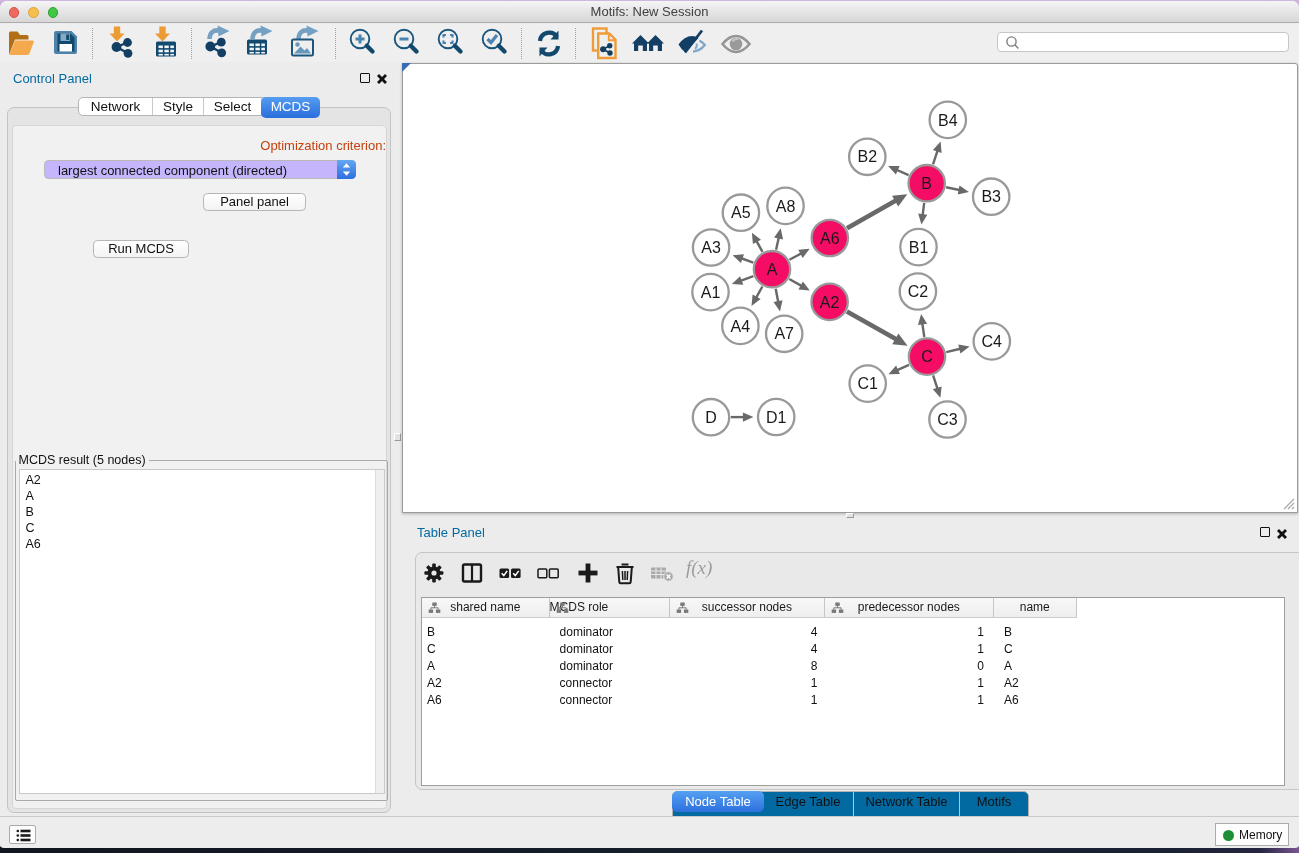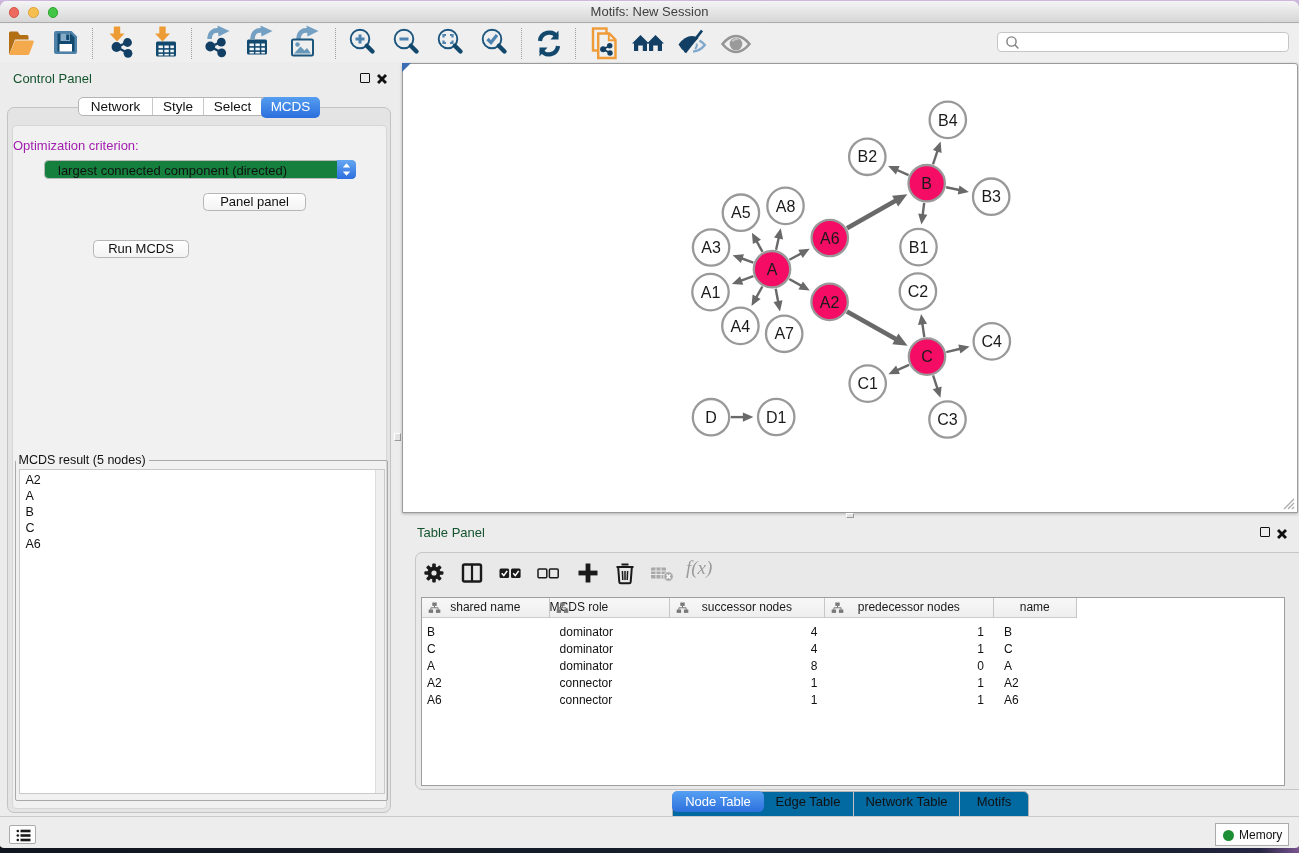--- a/index.html
+++ b/index.html
@@ -18,36 +18,36 @@
 .tl { position:absolute; top:6px; width:10.5px; height:10.5px; border-radius:50%; }
 .tl.r { left:8.5px;  background:#ed6a5f; border:1px solid #d35548; }
 .tl.y { left:28px; background:#f5bf4f; border:1px solid #dfa33b; }
 .tl.g { left:47.5px; background:#43c645; border:1px solid #2fa433; }
 .toolbar { position:absolute; left:0; top:23px; width:100%; height:39px; background:#efefef; }
 .tsep { position:absolute; top:4px; height:31px; width:0; border-left:1px dotted #9f9f9f; }
 .ticon { position:absolute; top:0; }
 .searchbox { position:absolute; left:997px; top:8px; width:292px; height:20px;
   background:#fff; border:1px solid #c6c6c6; border-radius:4px; }
 .content { position:absolute; left:0; top:61px; width:1299px; height:754px; background:#ececec; }
-.panelhead { position:absolute; font-size:13px; color:#14532d; }
+.panelhead { position:absolute; font-size:13px; color:#0369a1; }
 .float-ic { position:absolute; width:10px; height:10px; border:1.6px solid #111; border-radius:1px; background:transparent; }
 
 .cp-body { position:absolute; left:7px; top:45px; width:384px; height:706px;
   background:#e4e4e4; border:1px solid #c3c3c3; border-radius:7px; }
 .cp-inner { position:absolute; left:4px; top:17px; width:375px; height:684px;
   background:#f1f1f1; border:1px solid #d6d6d6; border-radius:4px; }
 .tabs { position:absolute; left:78px; top:35px; height:19px; display:flex; z-index:2;
   border-radius:5px; background:#fff; border:1px solid #b4b4b4; }
 .tab { font-size:13.5px; color:#111; text-align:center; line-height:17px; border-right:1px solid #c9c9c9; }
 .tab:last-child { border-right:none; }
 .tab.sel { background:linear-gradient(#559ef0,#2a6ddd); color:#fff; border-radius:5px;
   margin:-1px; line-height:19px; height:21px; border-right:none; }
 .btn { position:absolute; background:linear-gradient(#ffffff,#f3f3f3); border:1px solid #b6b6b6;
   border-radius:4.5px; font-size:13px; color:#111; text-align:center; }
-.combo { position:absolute; left:36px; top:52px; width:312px; height:19px; background:#15803d;
+.combo { position:absolute; left:36px; top:52px; width:312px; height:19px; background:#c4b5fd;
   border:1px solid #b9b9b9; border-radius:4.5px; font-size:13px; color:#111; }
 .combo .stepper { position:absolute; right:-1px; top:-1px; width:19px; height:19px;
   background:linear-gradient(#64a7f2,#2d6fdf); border-radius:0 4.5px 4.5px 0; }
 .groupbox { position:absolute; left:1.5px; top:333.5px; width:373px; height:341.5px;
   border:1px solid #a9a9a9; border-radius:2px; }
 .groupbox .gtitle { position:absolute; left:0; top:-8px; background:#f1f1f1;
   padding:0 3px; font-size:12.5px; color:#111; }
 .mlist { position:absolute; left:3px; top:8.5px; width:366.5px; height:324.5px; background:#fff;
   border:1px solid #c9c9c9; font-size:12.5px; color:#111; }
 .mlist .sb { position:absolute; right:0px; top:0px; width:9px; height:100%;
@@ -251,21 +251,21 @@
  <path d="M3,5 L5,3 L8,6 L11,3 L13,5 L10,8 L13,11 L11,13 L8,10 L5,13 L3,11 L6,8 Z" fill="#111"></path>
 </svg>
 <div class="tabs">
   <div class="tab" style="width:74px">Network</div>
   <div class="tab" style="width:51px">Style</div>
   <div class="tab" style="width:58px">Select</div>
   <div class="tab sel" style="width:59px">MCDS</div>
 </div>
 <div class="cp-body">
  <div class="cp-inner">
-  <div style="position:absolute; left:0; right:0; top:12px; text-align:left; font-size:13px; color:#a21caf;">Optimization criterion:</div>
+  <div style="position:absolute; left:0; right:0; top:12px; text-align:right; font-size:13px; color:#c2410c;">Optimization criterion:</div>
   <div class="combo" style="left:31px; top:34px;">
     <div style="position:absolute; left:13px; top:2px;">largest connected component (directed)</div>
     <div class="stepper">
       <svg width="19" height="19" viewBox="0 0 19 19" style="position:absolute;left:0;top:0">
         <polygon points="9.5,3.2 13.2,7.6 5.8,7.6" fill="#fff"></polygon>
         <polygon points="9.5,15.8 13.2,11.4 5.8,11.4" fill="#fff"></polygon>
       </svg>
     </div>
   </div>
   <div class="btn" style="left:80px; top:67px; width:96px; height:18px; line-height:16px;margin-top:47px;">Run MCDS</div>

